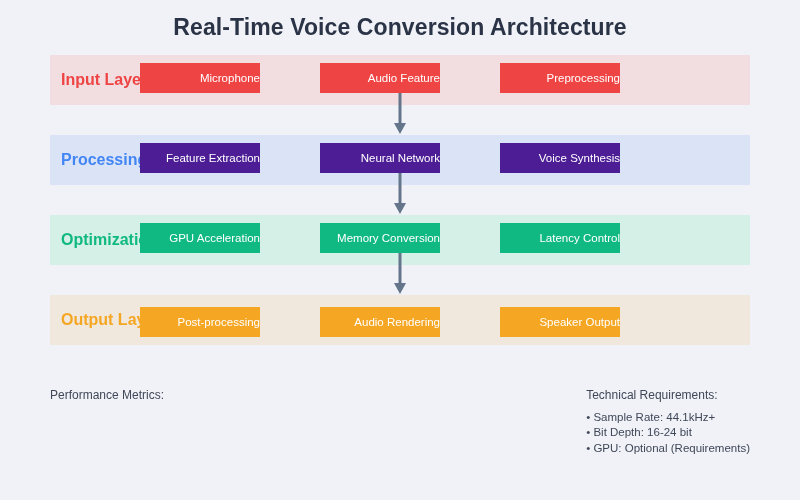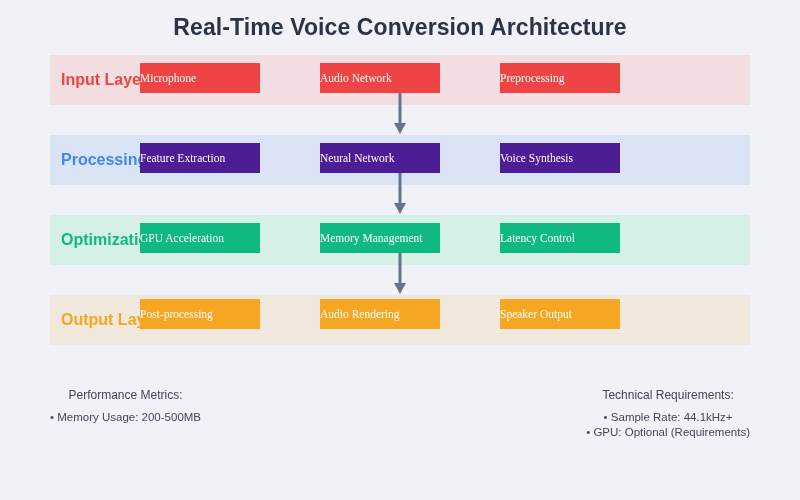--- a/index.html
+++ b/index.html
@@ -60,78 +60,77 @@
   .label-2 { color: #4285f4; }
   .label-3 { color: #10b981; }
   .label-4 { color: #f5a623; }
 
   
   .node {
     position: absolute;
     width: 120px;
     height: 30px;
     line-height: 30px;
-    text-align: left;
+    text-align: right;
     color: #ffffff;
     font-size: 11.5px;
     white-space: nowrap;
     overflow: hidden;
     box-sizing: border-box;
-    font-family: Liberation Serif, serif;
   }
   .node-col-0 { left: 140px; }
   .node-col-1 { left: 320px; }
   .node-col-2 { left: 500px; }
 
   .row-1 .node { top: 63px;  background: #ef4444; }
   .row-2 .node { top: 143px; background: #4c1d95; }
   .row-3 .node { top: 223px; background: #10b981; }
-  .row-4 .node { top: 299px; background: #f5a623; }
+  .row-4 .node { top: 307px; background: #f5a623; }
 
   
   .arrow {
     position: absolute;
     left: 392px;
     width: 16px;
     height: 42px;
   }
   .arrow-1 { top: 93px; }
   .arrow-2 { top: 173px; }
   .arrow-3 { top: 253px; }
 
   
   .footer-block {
     position: absolute;
     font-size: 11.5px;
     color: #3f4758;
     line-height: 15.5px;
   }
   .footer-left  { left: 50px;  top: 388px; text-align: center; }
-  .footer-right { right: 50px; top: 388px; text-align: center; }
+  .footer-right { right: 50px; top: 388px; text-align: left; }
 
   .footer-heading {
     font-size: 12px;
     color: #3f4758;
     margin-bottom: 6px;
   }
   .footer-line { white-space: nowrap; }
 </style>
 </head>
 <body>
 
 <div id="diagram-root">
 
   <div class="title">Real-Time Voice Conversion Architecture</div>
 
   <div class="layer-band band-1">
     <div class="layer-label label-1">Input Layer</div>
   </div>
   <div class="row-1">
     <div class="node node-col-0">Microphone</div>
-    <div class="node node-col-1">Audio Network</div>
+    <div class="node node-col-1">Audio Feature</div>
     <div class="node node-col-2">Preprocessing</div>
   </div>
 
   <svg class="arrow arrow-1" viewBox="0 0 16 42">
     <line x1="8" y1="0" x2="8" y2="32" stroke="#64748b" stroke-width="3"></line>
     <polygon points="2,30 14,30 8,41" fill="#64748b"></polygon>
   </svg>
 
   <div class="layer-band band-2">
     <div class="layer-label label-2">Processing Layer</div>
@@ -145,42 +144,42 @@
   <svg class="arrow arrow-2" viewBox="0 0 16 42">
     <line x1="8" y1="0" x2="8" y2="32" stroke="#64748b" stroke-width="3"></line>
     <polygon points="2,30 14,30 8,41" fill="#64748b"></polygon>
   </svg>
 
   <div class="layer-band band-3">
     <div class="layer-label label-3">Optimization Layer</div>
   </div>
   <div class="row-3">
     <div class="node node-col-0">GPU Acceleration</div>
-    <div class="node node-col-1">Memory Management</div>
+    <div class="node node-col-1">Memory Conversion</div>
     <div class="node node-col-2">Latency Control</div>
   </div>
 
   <svg class="arrow arrow-3" viewBox="0 0 16 42">
     <line x1="8" y1="0" x2="8" y2="32" stroke="#64748b" stroke-width="3"></line>
     <polygon points="2,30 14,30 8,41" fill="#64748b"></polygon>
   </svg>
 
   <div class="layer-band band-4">
     <div class="layer-label label-4">Output Layer</div>
   </div>
   <div class="row-4">
     <div class="node node-col-0">Post-processing</div>
     <div class="node node-col-1">Audio Rendering</div>
     <div class="node node-col-2">Speaker Output</div>
   </div>
 
   <div class="footer-block footer-left">
     <div class="footer-heading">Performance Metrics:</div>
-    <div class="footer-line">• Memory Usage: 200-500MB</div>
   </div>
 
   <div class="footer-block footer-right">
     <div class="footer-heading">Technical Requirements:</div>
     <div class="footer-line">• Sample Rate: 44.1kHz+</div>
+    <div class="footer-line">• Bit Depth: 16-24 bit</div>
     <div class="footer-line">• GPU: Optional (Requirements)</div>
   </div>
 
 </div>
 
 </body></html>

